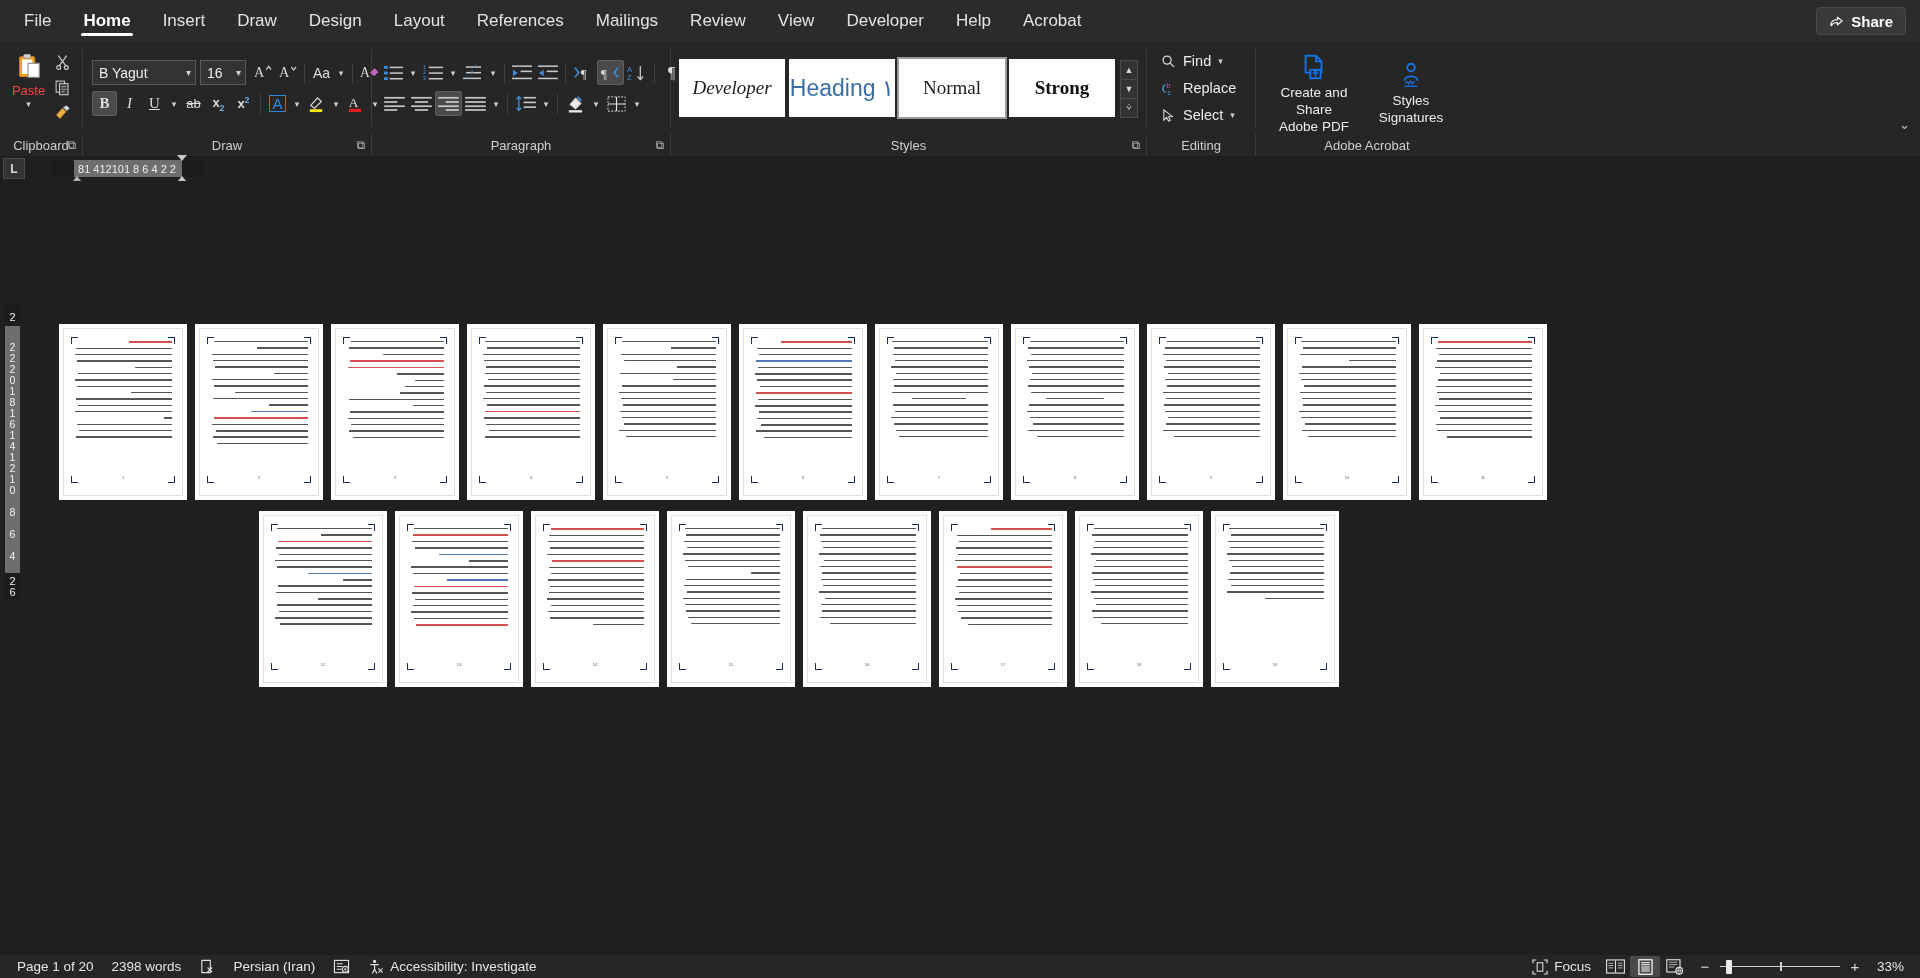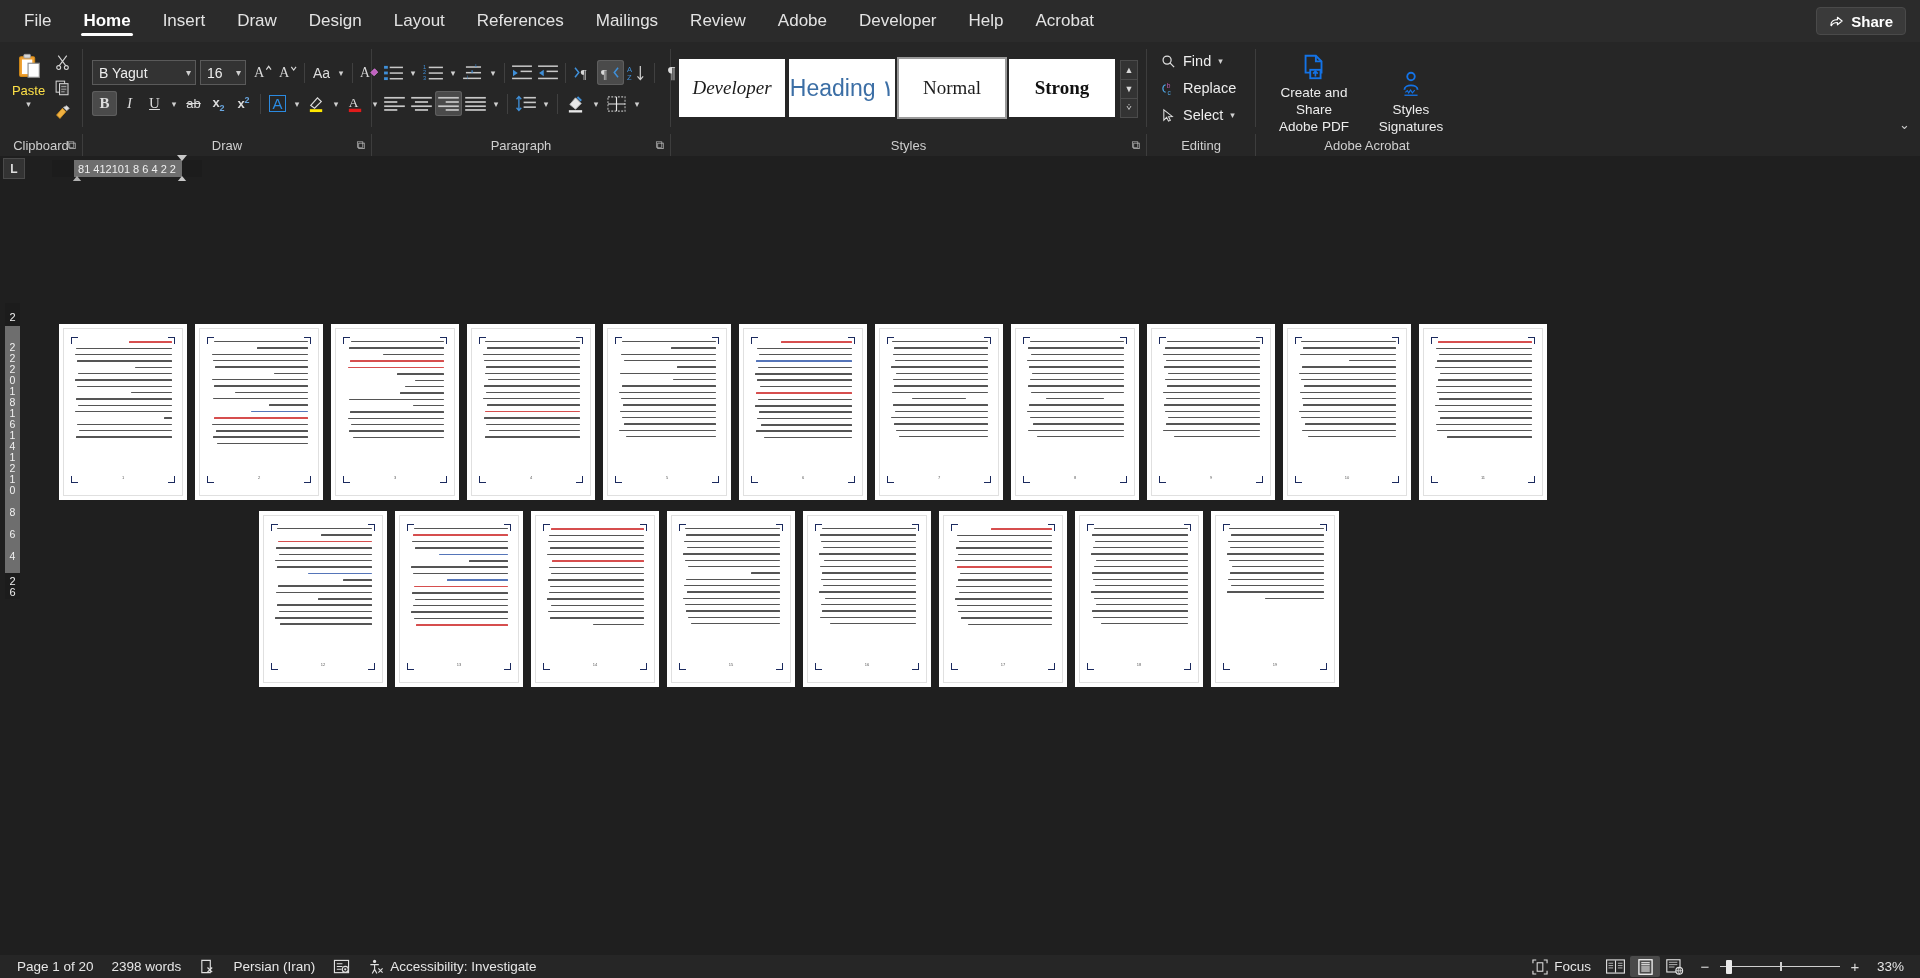--- a/index.html
+++ b/index.html
@@ -47,21 +47,21 @@
   .glabel { font-size: 13px; color: #cfcfcf; display: flex; align-items: center;
             justify-content: center; position: relative; height: 22px; }
   .glabel .dia { position: absolute; right: 6px; font-size: 12px; color: #bdbdbd; cursor: pointer; }
 
   .col { display: flex; flex-direction: column; justify-content: center; }
   .row { display: flex; align-items: center; }
 
   
   .paste-btn { width: 54px; display: flex; flex-direction: column; align-items: center;
                gap: 1px; cursor: pointer; padding-top: 4px; }
-  .paste-label { font-size: 13px; color: #fde047; }
+  .paste-label { font-size: 13px; color: #ef4444; }
   .mini-icon { width: 26px; height: 24px; display: flex; align-items: center; justify-content: center;
                cursor: pointer; }
 
   .btn {
     min-width: 25px; height: 25px; display: flex; align-items: center; justify-content: center;
     cursor: pointer; border-radius: 3px; font-size: 14px; color: #dcdcdc; padding: 0 3px;
   }
   .btn.sel { background: #4a4a4a; box-shadow: inset 0 0 0 1px #5e5e5e; }
   .caret { width: 14px; height: 25px; display: flex; align-items: center; justify-content: center;
            cursor: pointer; color: #cfcfcf; font-size: 9px; }
@@ -175,21 +175,21 @@
     <div id="tabs-host" style="display:flex;align-items:center">
         <div class="tab">File</div>
         <div class="tab active">Home</div>
         <div class="tab">Insert</div>
         <div class="tab">Draw</div>
         <div class="tab">Design</div>
         <div class="tab">Layout</div>
         <div class="tab">References</div>
         <div class="tab">Mailings</div>
         <div class="tab">Review</div>
-        <div class="tab">Adobe</div>
+        <div class="tab">View</div>
         <div class="tab">Developer</div>
         <div class="tab">Help</div>
         <div class="tab">Acrobat</div>
       </div>
     <div class="share-btn">
       <svg width="15" height="15" viewBox="0 0 16 16">
         <path d="M2 12 C2 8, 5 6, 9 6 L9 3.5 L14 7.5 L9 11.5 L9 9 C6 9, 3.5 10, 2.5 12.5 Z" fill="none" stroke="#ffffff" stroke-width="1.2" stroke-linejoin="round"></path>
       </svg>
       <span>Share</span>
     </div>
@@ -506,21 +506,21 @@
             <path d="M3 2 L3 13 L6 10 L8 14 L10 13 L8 9.2 L12 9 Z" fill="none" stroke="#e0e0e0" stroke-width="1.1"></path>
           </svg>
           <span>Select</span>
           <span style="font-size:9px;color:#cfcfcf">▾</span>
         </div>
       </div>
     </div>
     <div class="group-sep"></div>
 
     <div class="group" style="width:222px">
-      <div class="group-body" style="padding-left:6px;align-items:flex-end;padding-top:4px">
+      <div class="group-body" style="padding-left:6px;align-items:center;padding-top:4px">
         <div class="acro-btn">
           <svg width="30" height="30" viewBox="0 0 32 32">
             <path d="M7 4 h11 l6 6 v12 h-17 z" fill="none" stroke="#1473e6" stroke-width="2"></path>
             <path d="M18 4 v6 h6" fill="none" stroke="#1473e6" stroke-width="2"></path>
             <rect x="12" y="19" width="11" height="9" fill="#262626" stroke="#1473e6" stroke-width="2"></rect>
             <path d="M17.5 26 v-5 M15 23 L17.5 20.5 L20 23" fill="none" stroke="#1473e6" stroke-width="1.8"></path>
           </svg>
           <div class="acro-label">
             <span>Create and Share</span><br>
             <span>Adobe PDF</span>

